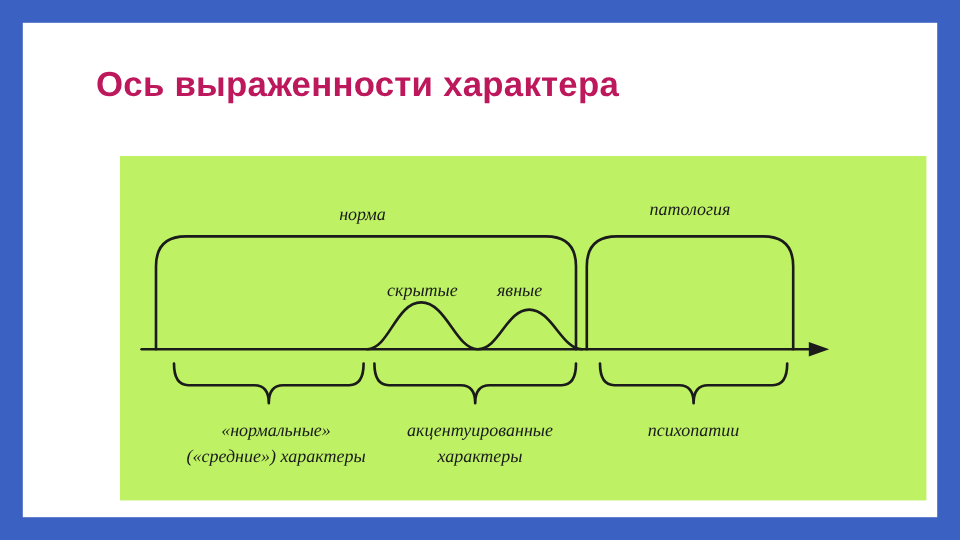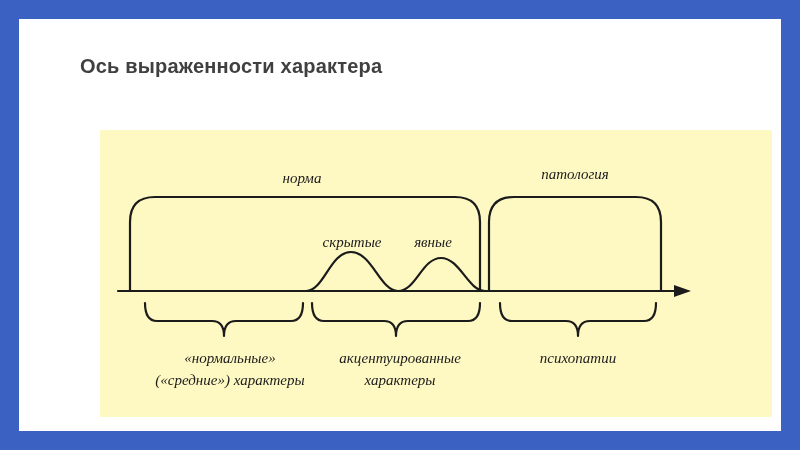--- a/index.html
+++ b/index.html
@@ -17,33 +17,33 @@
   }
   .content {
     position: absolute;
     left: 19px; top: 19px; right: 19px; bottom: 19px;
     background: #ffffff;
   }
   .title {
     position: absolute;
     left: 61px;
     top: 36px;
-    font-size: 20px;
+    font-size: 29px;
     font-weight: 700;
-    color: #404040;
+    color: #be185d;
     letter-spacing: 0.2px;
     white-space: nowrap;
   }
   .diagram {
     position: absolute;
     left: 81px;
     top: 111px;
     width: 672px;
     height: 287px;
-    background: #fef9c3;
+    background: #bef264;
   }
   .diagram svg { display: block; width: 100%; height: 100%; }
   .dline {
     fill: none;
     stroke: #1b1b1b;
     stroke-width: 2.2;
     stroke-linecap: round;
     stroke-linejoin: round;
   }
   .dlabel {

